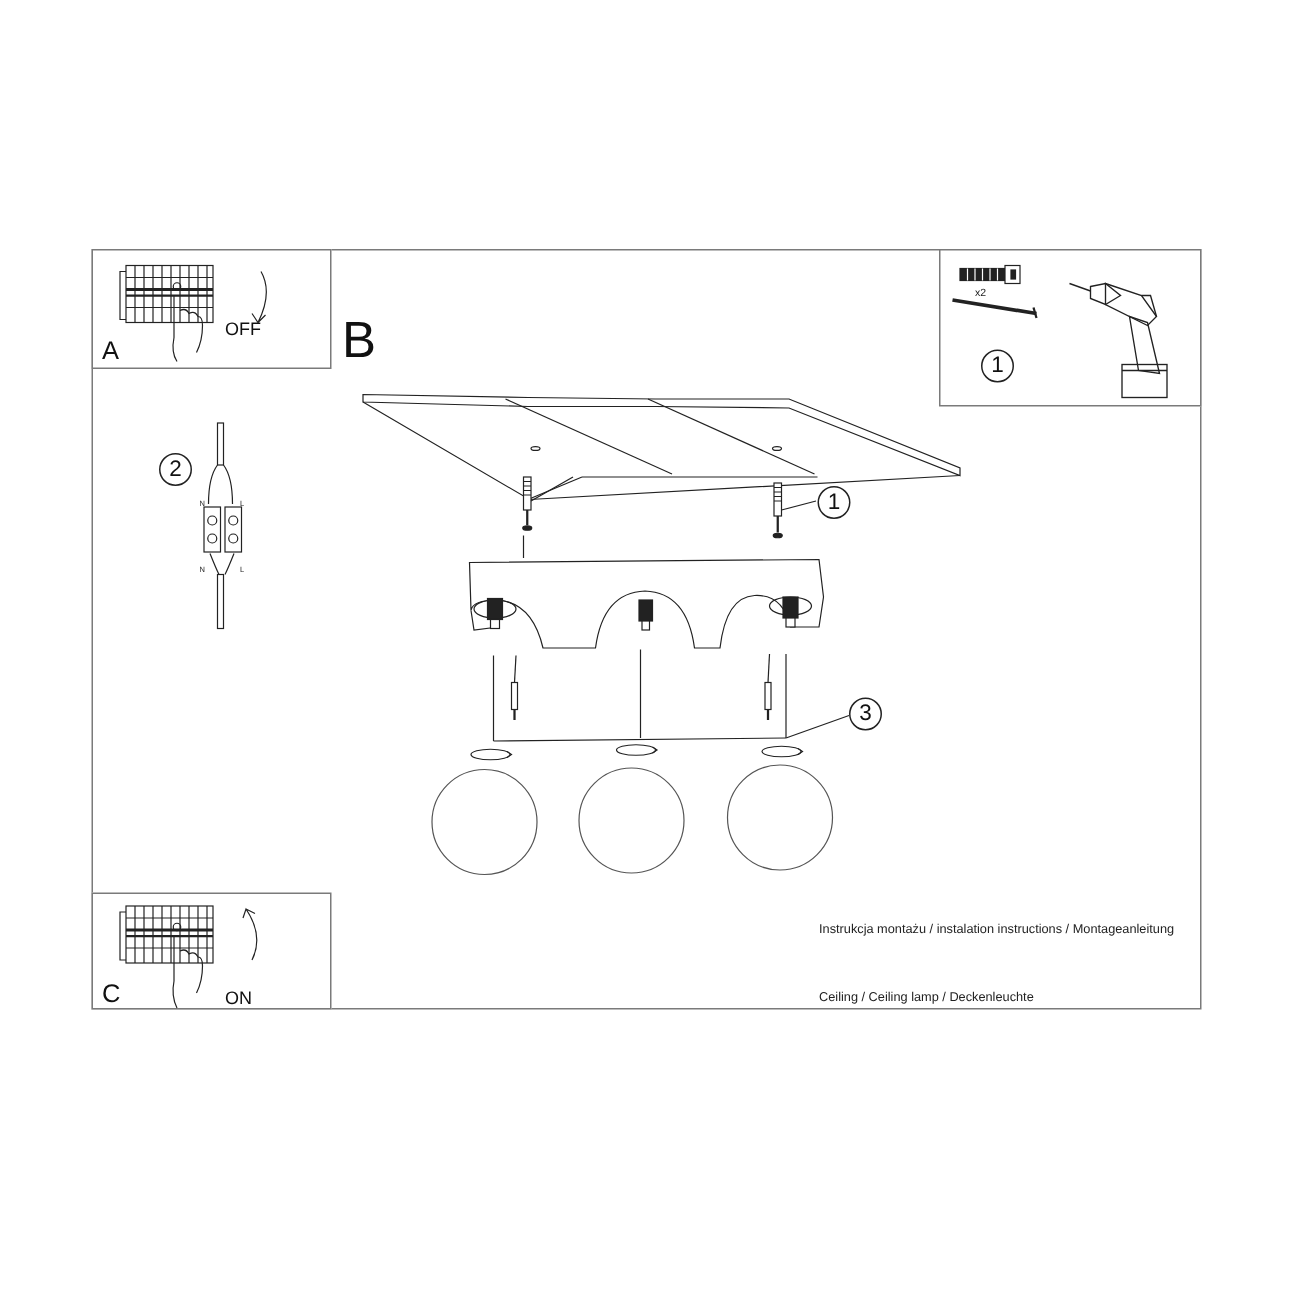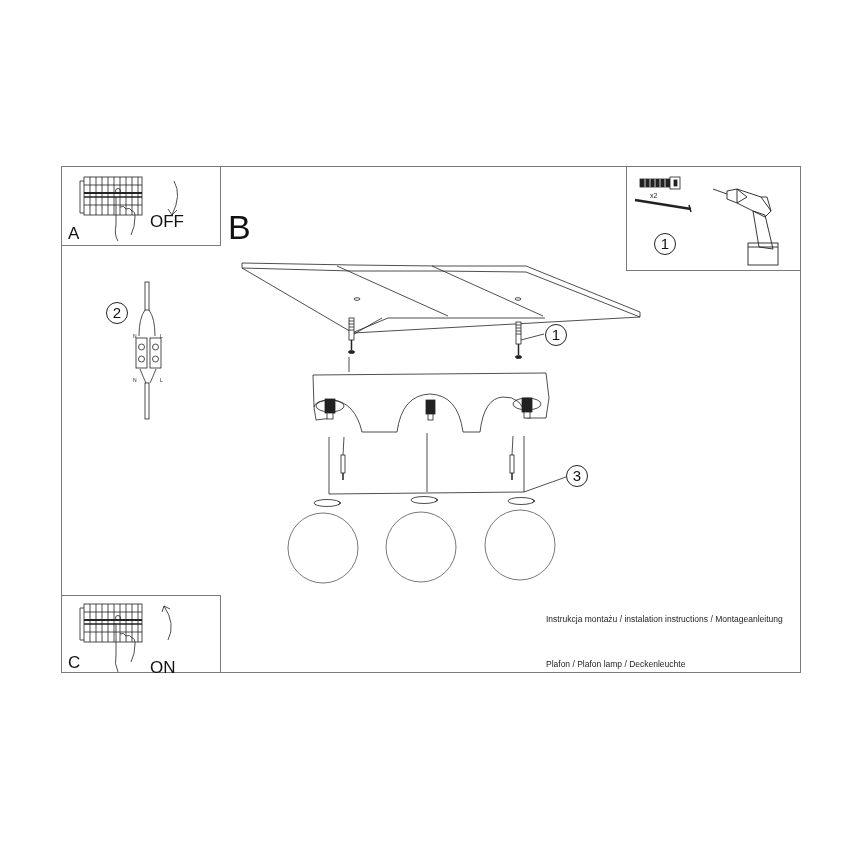--- a/index.html
+++ b/index.html
@@ -4,21 +4,21 @@
 <style>
   html, body { margin: 0; padding: 0; background: #ffffff; }
   body { width: 868px; height: 868px; position: relative; overflow: hidden; font-family: "Liberation Sans", sans-serif; color: #111; }
   .frame { position: absolute; left: 61px; top: 166px; width: 740px; height: 507px; border: 1px solid #7a7a7a; box-sizing: border-box; }
   .box { position: absolute; border: 1px solid #7a7a7a; box-sizing: border-box; background: #fff; }
   .box-a { left: 61px; top: 166px; width: 160px; height: 80px; }
   .box-c { left: 61px; top: 595px; width: 160px; height: 78px; }
   .box-tools { left: 626px; top: 166px; width: 175px; height: 105px; }
   .letter { position: absolute; font-size: 17px; line-height: 1; }
   .big-b { position: absolute; left: 228px; top: 210px; font-size: 34px; line-height: 1; }
-  .state { position: absolute; font-size: 17px; line-height: 1; }
+  .state { position: absolute; font-size: 12px; line-height: 1; }
   .caption { position: absolute; left: 546px; font-size: 8.5px; color: #222; white-space: nowrap; }
   .circ-num { position: absolute; width: 20px; height: 20px; border: 1px solid #222; border-radius: 50%; font-size: 15px; text-align: center; line-height: 20px; box-sizing: content-box; }
   svg.abs { position: absolute; left: 0; top: 0; }
   .x2 { position: absolute; font-size: 7px; color: #222; }
   .nl { position: absolute; font-size: 5px; color: #222; }
 </style>
 </head>
 <body>
 
 <div class="frame"></div>
@@ -210,13 +210,13 @@
     <circle cx="323" cy="548" r="35" stroke="#555"></circle>
     <circle cx="421" cy="547" r="35" stroke="#555"></circle>
     <circle cx="520" cy="545" r="35" stroke="#555"></circle>
   </g>
 </svg>
 
 <span class="circ-num" style="left:545px; top:324px;">1</span>
 <span class="circ-num" style="left:566px; top:465px;">3</span>
 
 <div class="caption" style="top:614px;">Instrukcja montażu / instalation instructions / Montageanleitung</div>
-<div class="caption" style="top:659px;">Plafon / Plafon lamp / Deckenleuchte</div>
+<div class="caption" style="top:659px;">Ceiling / Ceiling lamp / Deckenleuchte</div>
 
 </body></html>

